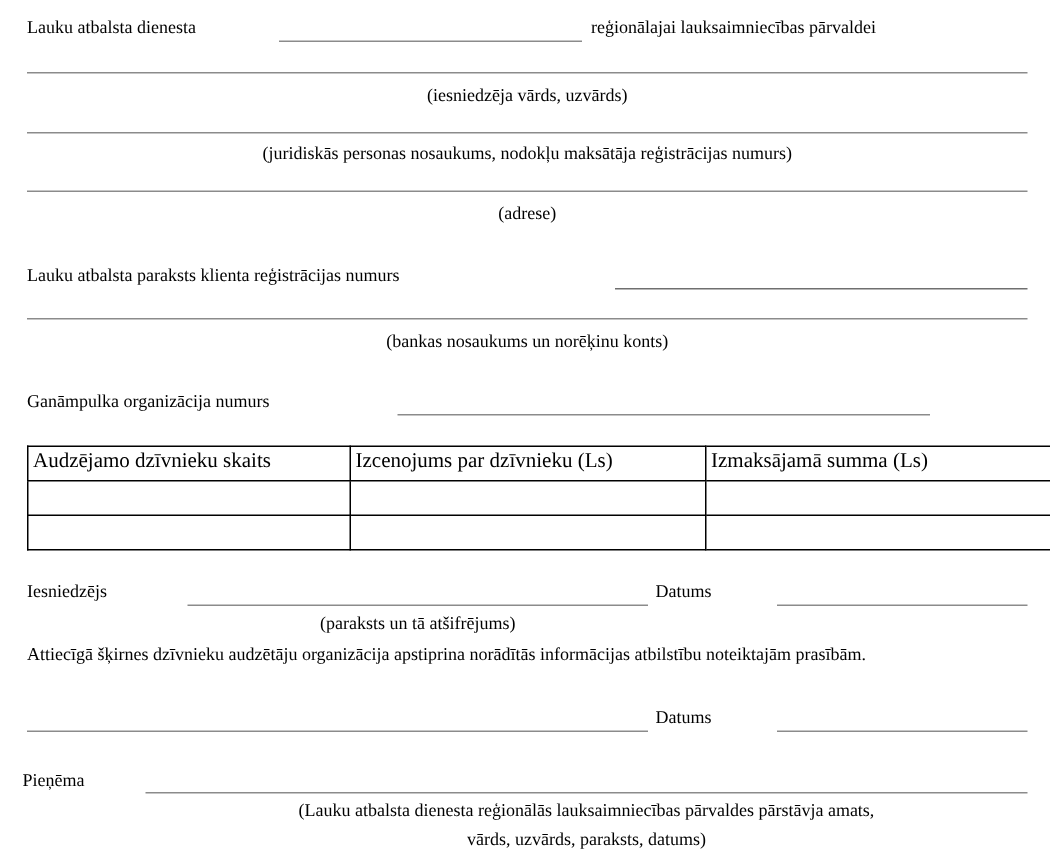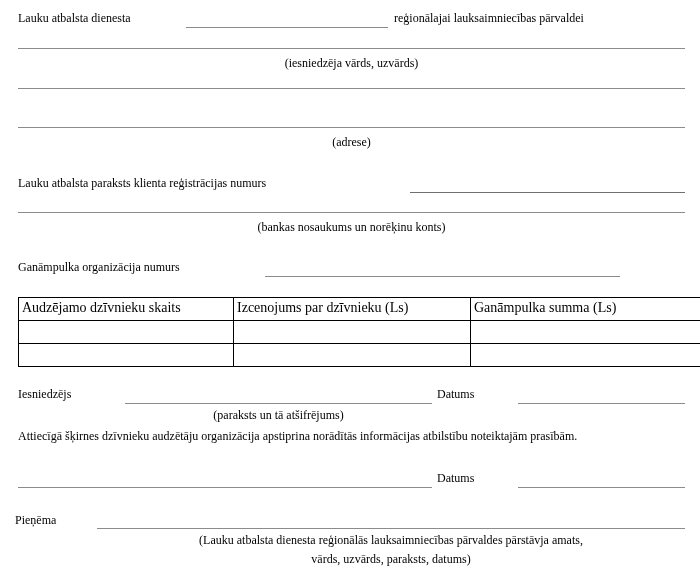--- a/index.html
+++ b/index.html
@@ -60,39 +60,40 @@
 <div class="page">
 
   <span class="t" style="left:18px; top:9px;">Lauku atbalsta dienesta</span>
   <div class="rule" style="left:186px; top:27px; width:202px;"></div>
   <span class="t" style="left:394px; top:9px;">reģionālajai lauksaimniecības pārvaldei</span>
 
   <div class="rule" style="left:18px; top:48px; width:667px;"></div>
   <div class="t center" style="left:18px; top:54px; width:667px;">(iesniedzēja vārds, uzvārds)</div>
 
   <div class="rule" style="left:18px; top:88px; width:667px;"></div>
+  <div class="t center" style="left:18px; top:93px; width:667px;">(juridiskās personas nosaukums, nodokļu maksātāja reģistrācijas numurs)</div>
 
   <div class="rule" style="left:18px; top:127px; width:667px;"></div>
   <div class="t center" style="left:18px; top:133px; width:667px;">(adrese)</div>
 
   <span class="t" style="left:18px; top:174px;">Lauku atbalsta paraksts klienta reģistrācijas numurs</span>
   <div class="rule dark" style="left:410px; top:192px; width:275px;"></div>
 
   <div class="rule" style="left:18px; top:212px; width:667px;"></div>
   <div class="t center" style="left:18px; top:218px; width:667px;">(bankas nosaukums un norēķinu konts)</div>
 
   <span class="t" style="left:18px; top:258px;">Ganāmpulka organizācija numurs</span>
   <div class="rule" style="left:265px; top:276px; width:355px;"></div>
 
   <table class="tbl" style="left:18px; top:297px; width:664px;">
     <tbody>
       <tr>
         <td class="hdr c1">Audzējamo dzīvnieku skaits</td>
         <td class="hdr c2">Izcenojums par dzīvnieku (Ls)</td>
-        <td class="hdr c3">Ganāmpulka summa (Ls)</td>
+        <td class="hdr c3">Izmaksājamā summa (Ls)</td>
       </tr>
       <tr>
         <td class="c1"></td>
         <td class="c2"></td>
         <td class="c3"></td>
       </tr>
       <tr>
         <td class="c1"></td>
         <td class="c2"></td>
         <td class="c3"></td>

